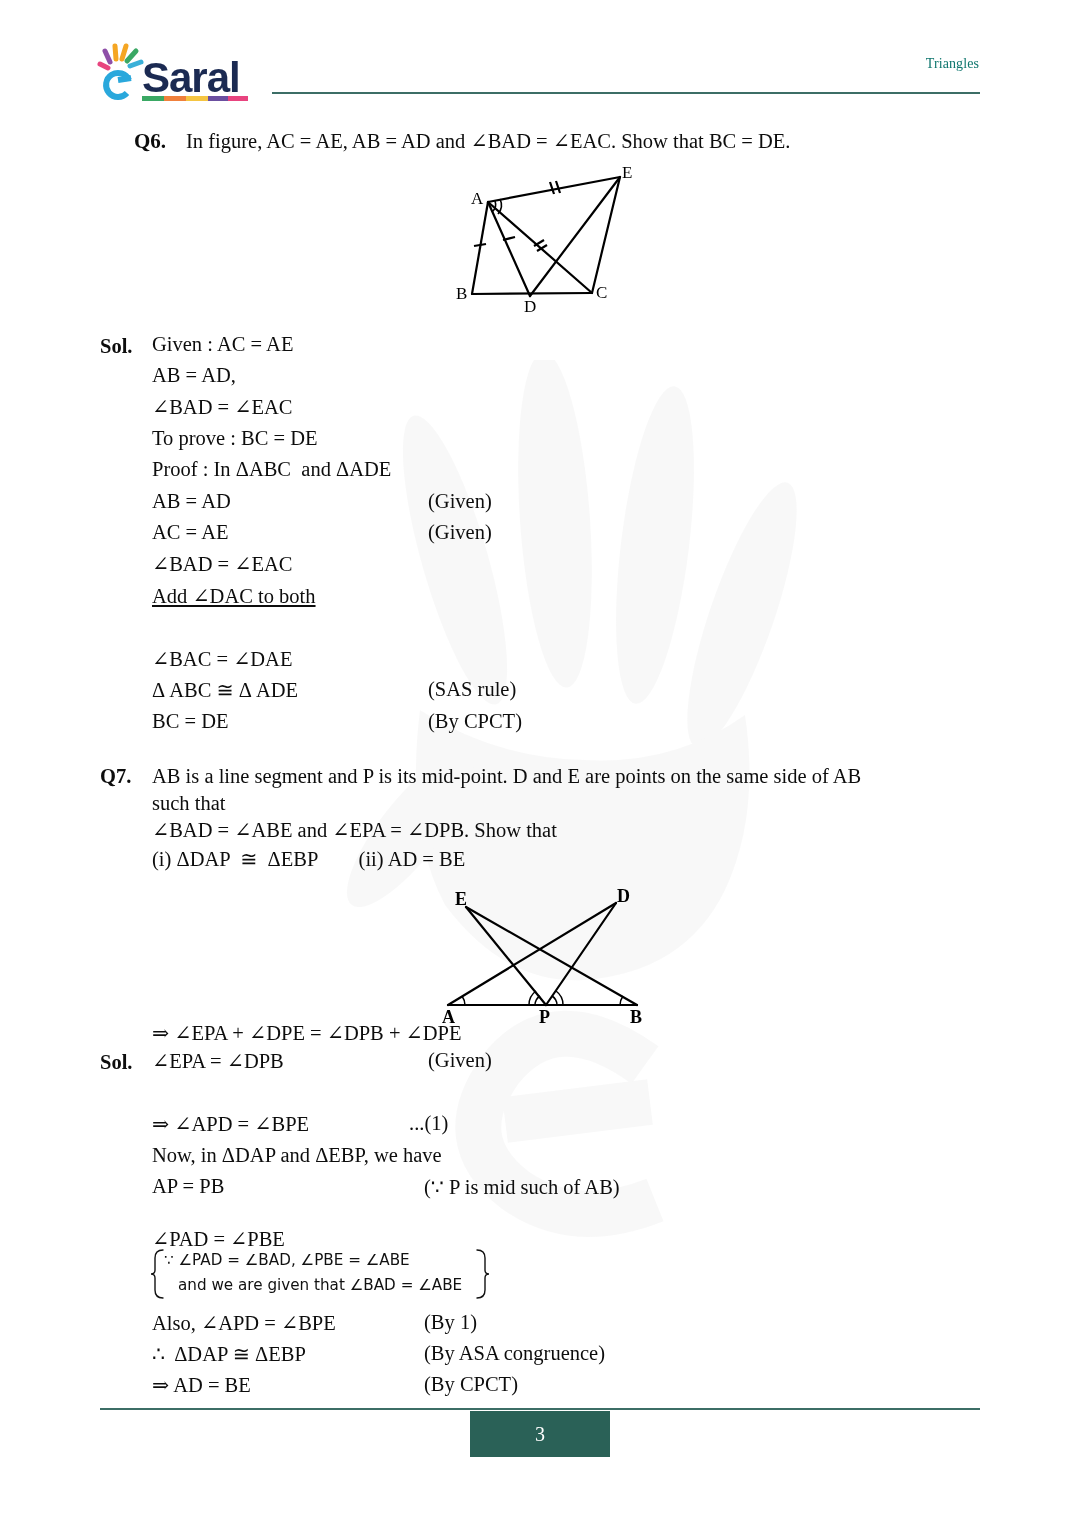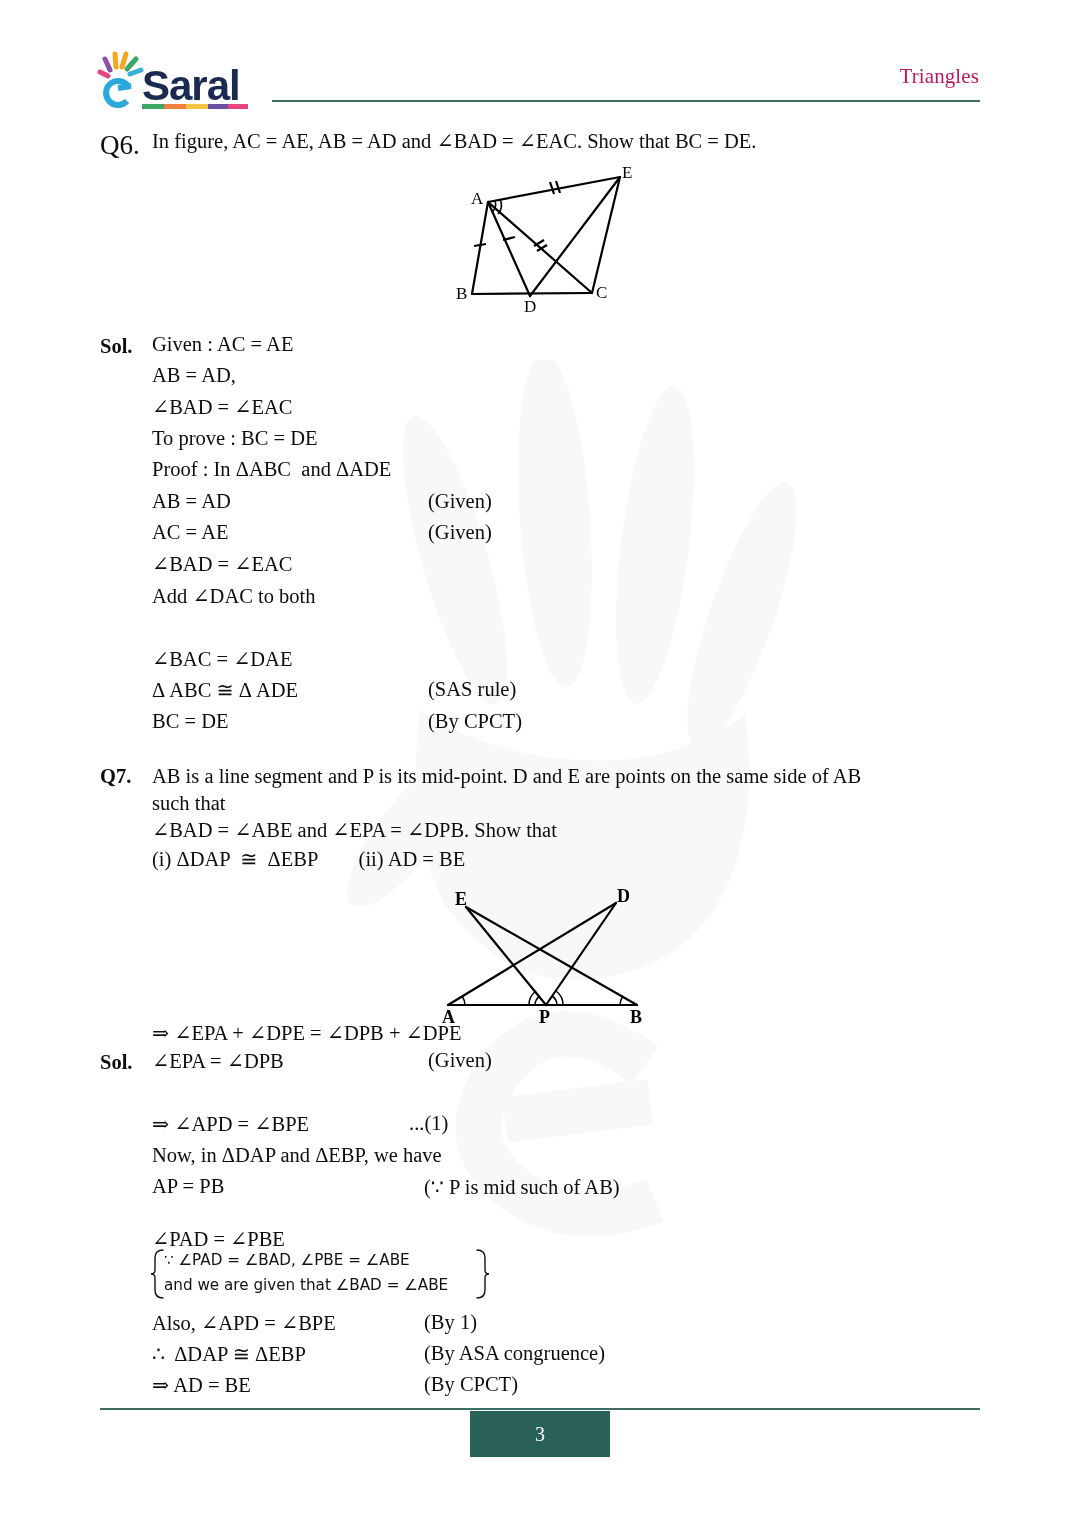--- a/index.html
+++ b/index.html
@@ -29,62 +29,62 @@
     z-index: 0;
   }
 
   
   .header {
     position: absolute;
     left: 0; top: 0;
     width: 1079px;
     height: 110px;
     z-index: 3;
-    margin-top: 8px;
   }
   .logo-wrap {
     position: absolute;
     left: 96px;
     top: 42px;
     width: 160px;
     height: 62px;
   }
   .logo-svg { display:block; }
 
   .header-title {
     position: absolute;
     right: 100px;
     top: 56px;
-    font-size: 21px;
+    font-size: 14px;
     letter-spacing: .1px;
-    color: #be185d;
+    color: #0f766e;
     white-space: nowrap;
   }
   .header-rule {
     position: absolute;
     left: 272px;
     top: 92px;
     width: 708px;
     height: 2px;
     background: #3c6e66;
   }
 
   
   .qrow {
     position: absolute;
     display: flex;
     align-items: flex-start;
     z-index: 2;
   }
   .qlabel {
-    font-weight: normal;
-    font-size: 27px;
+    font-weight: bold;
+    font-size: 21px;
     width: 52px;
     flex: 0 0 52px;
     line-height: 1.32;
+    margin-left: 34px;
   }
   .qbody {
     font-size: 20.5px;
     line-height: 1.32;
   }
 
   .txt {
     position: absolute;
     font-size: 20.5px;
     line-height: 1.30;
@@ -251,21 +251,21 @@
   <div class="solline" style="left:152px; top:333px;">Given : AC = AE</div>
   <div class="solline" style="left:152px; top:364px;">AB = AD,</div>
   <div class="solline" style="left:152px; top:395px;">∠BAD = ∠EAC</div>
   <div class="solline" style="left:152px; top:427px;">To prove : BC = DE</div>
   <div class="solline" style="left:152px; top:458px;">Proof : In ΔABC  and ΔADE</div>
   <div class="solline" style="left:152px; top:490px;">AB = AD</div>
   <div class="reason" style="left:428px; top:490px;">(Given)</div>
   <div class="solline" style="left:152px; top:521px;">AC = AE</div>
   <div class="reason" style="left:428px; top:521px;">(Given)</div>
   <div class="solline" style="left:152px; top:552px;">∠BAD = ∠EAC</div>
-  <div class="solline" style="left:152px; top:584px;">Add ∠DAC to both</div>
+  <div class="solline" style="left:152px; top:584px;text-decoration:underline;">Add ∠DAC to both</div>
   <div class="solline" style="left:152px; top:647px;">∠BAC = ∠DAE</div>
   <div class="solline" style="left:152px; top:678px;">Δ ABC ≅ Δ ADE</div>
   <div class="reason" style="left:428px; top:678px;">(SAS rule)</div>
   <div class="solline" style="left:152px; top:710px;">BC = DE</div>
   <div class="reason" style="left:428px; top:710px;">(By CPCT)</div>
 
   <div class="txt bold" style="left:100px; top:763px;">Q7.</div>
   <div class="txt" style="left:152px; top:763px;">AB is a line segment and P is its mid-point. D and E are points on the same side of AB</div>
   <div class="txt" style="left:152px; top:790px;">such that</div>
   <div class="txt" style="left:152px; top:846px;">(i) ΔDAP  ≅  ΔEBP        (ii) AD = BE</div>
@@ -313,21 +313,21 @@
   <div style="position:absolute; left:150px; top:1248px; width:340px; height:52px; z-index:2;">
     <svg style="position:absolute; left:0; top:0;" width="340" height="52" xmlns="http://www.w3.org/2000/svg">
       <g stroke="#111" stroke-width="1.4" fill="none" stroke-linecap="round">
 
         <path d="M13 2 Q5 2 5 10 L5 22 Q5 26 1 26 Q5 26 5 30 L5 42 Q5 50 13 50"></path>
 
         <path d="M327 2 Q335 2 335 10 L335 22 Q335 26 339 26 Q335 26 335 30 L335 42 Q335 50 327 50"></path>
       </g>
     </svg>
     <div class="brace-note" style="left:14px; top:1px;">∵ ∠PAD = ∠BAD, ∠PBE = ∠ABE</div>
-    <div class="brace-note" style="left:14px; top:26px;">and we are given that ∠BAD = ∠ABE</div>
+    <div class="brace-note" style="left:28px; top:26px;">and we are given that ∠BAD = ∠ABE</div>
   </div>
 
   <div class="solline" style="left:152px; top:1311px;">Also, ∠APD = ∠BPE</div>
   <div class="reason" style="left:424px; top:1311px;">(By 1)</div>
   <div class="solline" style="left:152px; top:1342px;">∴  ΔDAP ≅ ΔEBP</div>
   <div class="reason" style="left:424px; top:1342px;">(By ASA congruence)</div>
   <div class="solline" style="left:152px; top:1373px;">⇒ AD = BE</div>
   <div class="reason" style="left:424px; top:1373px;">(By CPCT)</div>
 
   <div class="footer-rule"></div>

